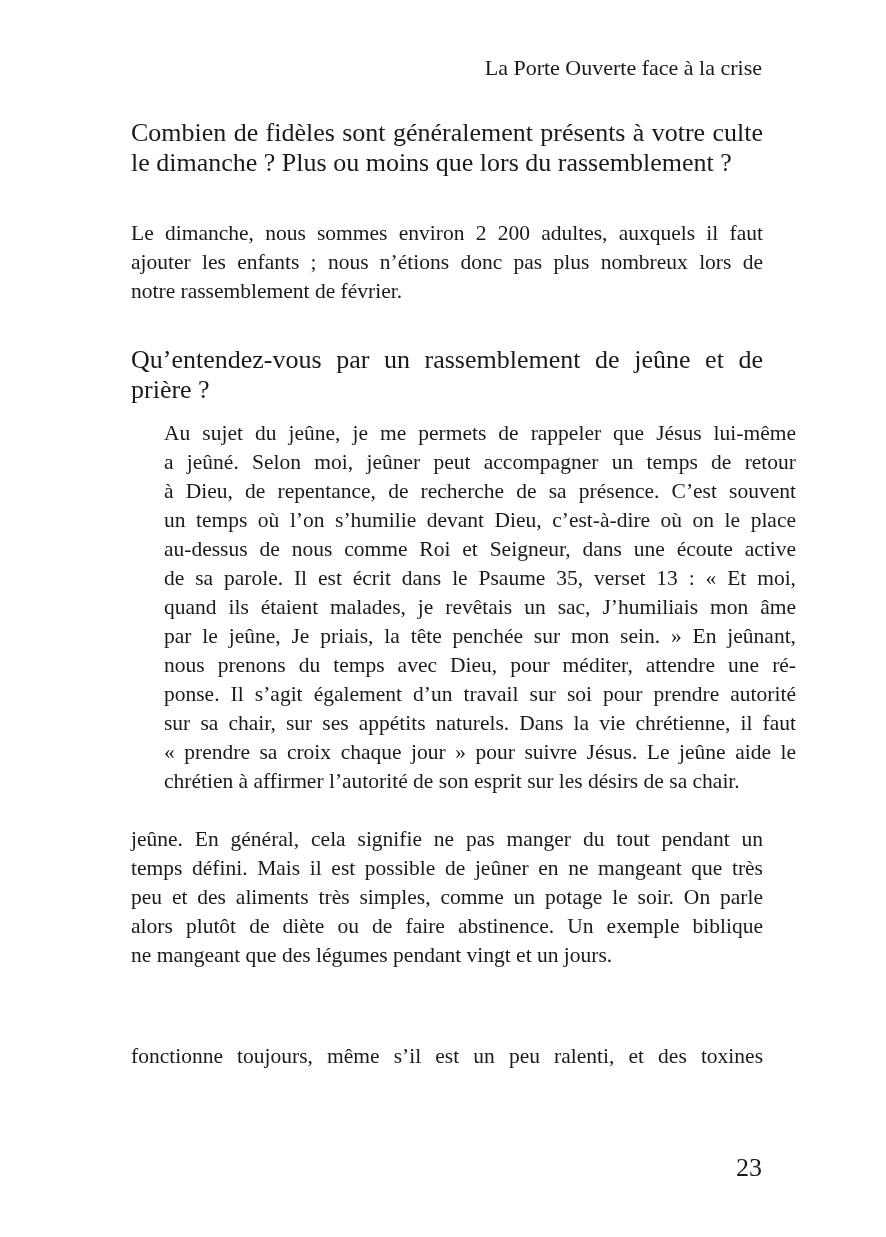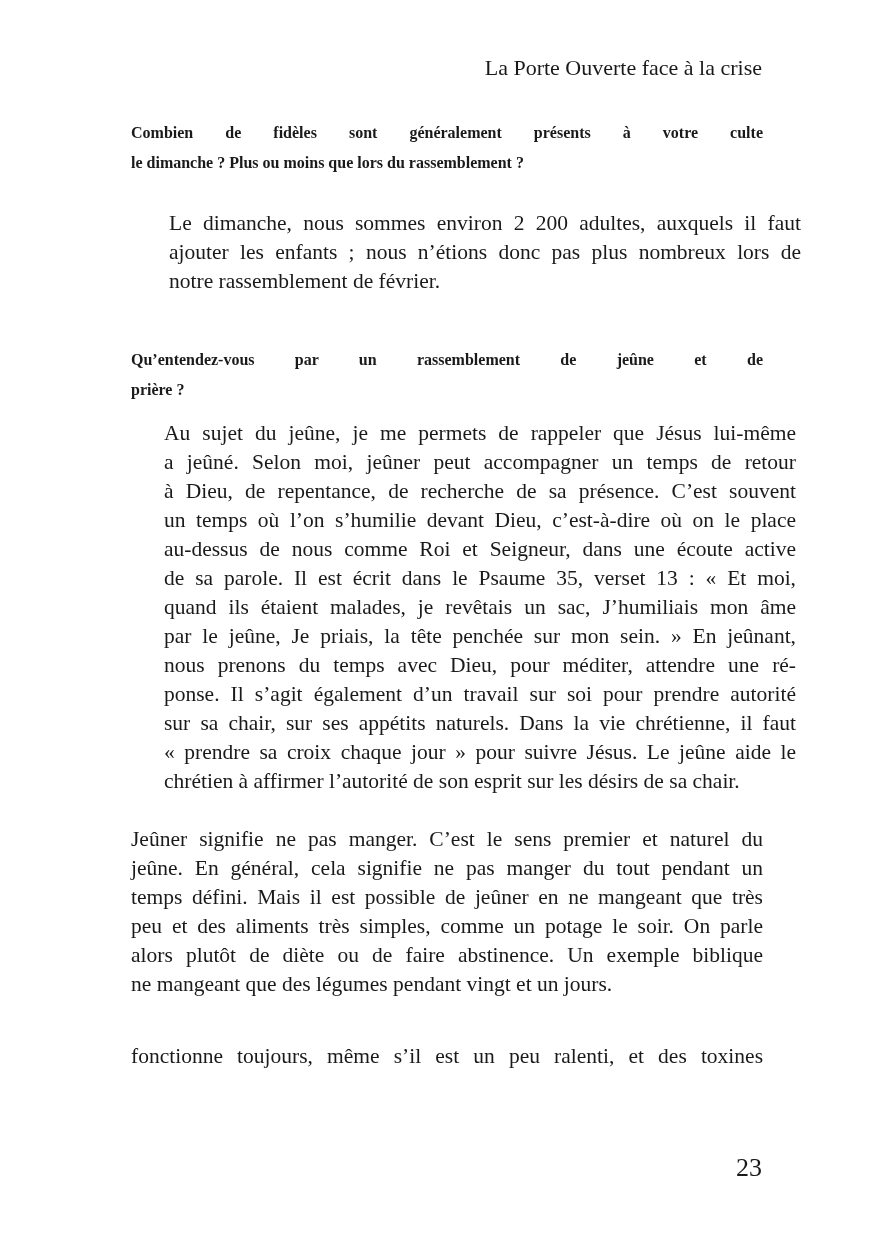--- a/index.html
+++ b/index.html
@@ -3,33 +3,33 @@
   <meta charset="utf-8">
   <style>
     html, body { margin: 0; padding: 0; background: #ffffff; }
     body { width: 886px; height: 1237px; position: relative; overflow: hidden;
            font-family: "Liberation Serif", "DejaVu Serif", serif; color: #1a1a1a; }
     .running-header { position: absolute; top: 56px; right: 124px; font-size: 22px; line-height: 24px; white-space: nowrap; }
     .page-number { position: absolute; top: 1156px; right: 124px; font-size: 26px; line-height: 24px; }
     .block { position: absolute; left: 131px; width: 632px; }
     .line { display: block; height: 29px; line-height: 29px; white-space: nowrap; text-align: justify; text-align-last: justify; font-size: 21.5px; }
     .line.last { text-align-last: left; }
-    .q .line { font-weight: bold; font-size: 16px; height: 30px; line-height: 30px; }
+    .q .line { font-weight: normal; font-size: 26px; height: 30px; line-height: 30px; }
   </style>
 </head>
 <body>
 
 <div class="running-header">La Porte Ouverte face à la crise</div>
 
 <div class="block q" style="top:118px;">
   <span class="line">Combien de fidèles sont généralement présents à votre culte</span>
   <span class="line last">le dimanche ? Plus ou moins que lors du rassemblement ?</span>
 </div>
 
-<div class="block" style="top:209px;margin-left:38px;">
+<div class="block" style="top:219px;">
   <span class="line">Le dimanche, nous sommes environ 2 200 adultes, auxquels il faut</span>
   <span class="line">ajouter les enfants ; nous n’étions donc pas plus nombreux lors de</span>
   <span class="line last">notre rassemblement de février.</span>
 </div>
 
 <div class="block q" style="top:345px;">
   <span class="line">Qu’entendez-vous par un rassemblement de jeûne et de</span>
   <span class="line last">prière ?</span>
 </div>
 
@@ -43,21 +43,20 @@
   <span class="line">quand ils étaient malades, je revêtais un sac, J’humiliais mon âme</span>
   <span class="line">par le jeûne, Je priais, la tête penchée sur mon sein. » En jeûnant,</span>
   <span class="line">nous prenons du temps avec Dieu, pour méditer, attendre une ré-</span>
   <span class="line">ponse. Il s’agit également d’un travail sur soi pour prendre autorité</span>
   <span class="line">sur sa chair, sur ses appétits naturels. Dans la vie chrétienne, il faut</span>
   <span class="line">« prendre sa croix chaque jour » pour suivre Jésus. Le jeûne aide le</span>
   <span class="line last">chrétien à affirmer l’autorité de son esprit sur les désirs de sa chair.</span>
 </div>
 
 <div class="block" style="top:825px;">
-  <span class="line">Jeûner signifie ne pas manger. C’est le sens premier et naturel du</span>
   <span class="line">jeûne. En général, cela signifie ne pas manger du tout pendant un</span>
   <span class="line">temps défini. Mais il est possible de jeûner en ne mangeant que très</span>
   <span class="line">peu et des aliments très simples, comme un potage le soir. On parle</span>
   <span class="line">alors plutôt de diète ou de faire abstinence. Un exemple biblique</span>
   <span class="line last">ne mangeant que des légumes pendant vingt et un jours.</span>
 </div>
 
 <div class="block" style="top:1042px;">
   <span class="line">fonctionne toujours, même s’il est un peu ralenti, et des toxines</span>
 </div>

